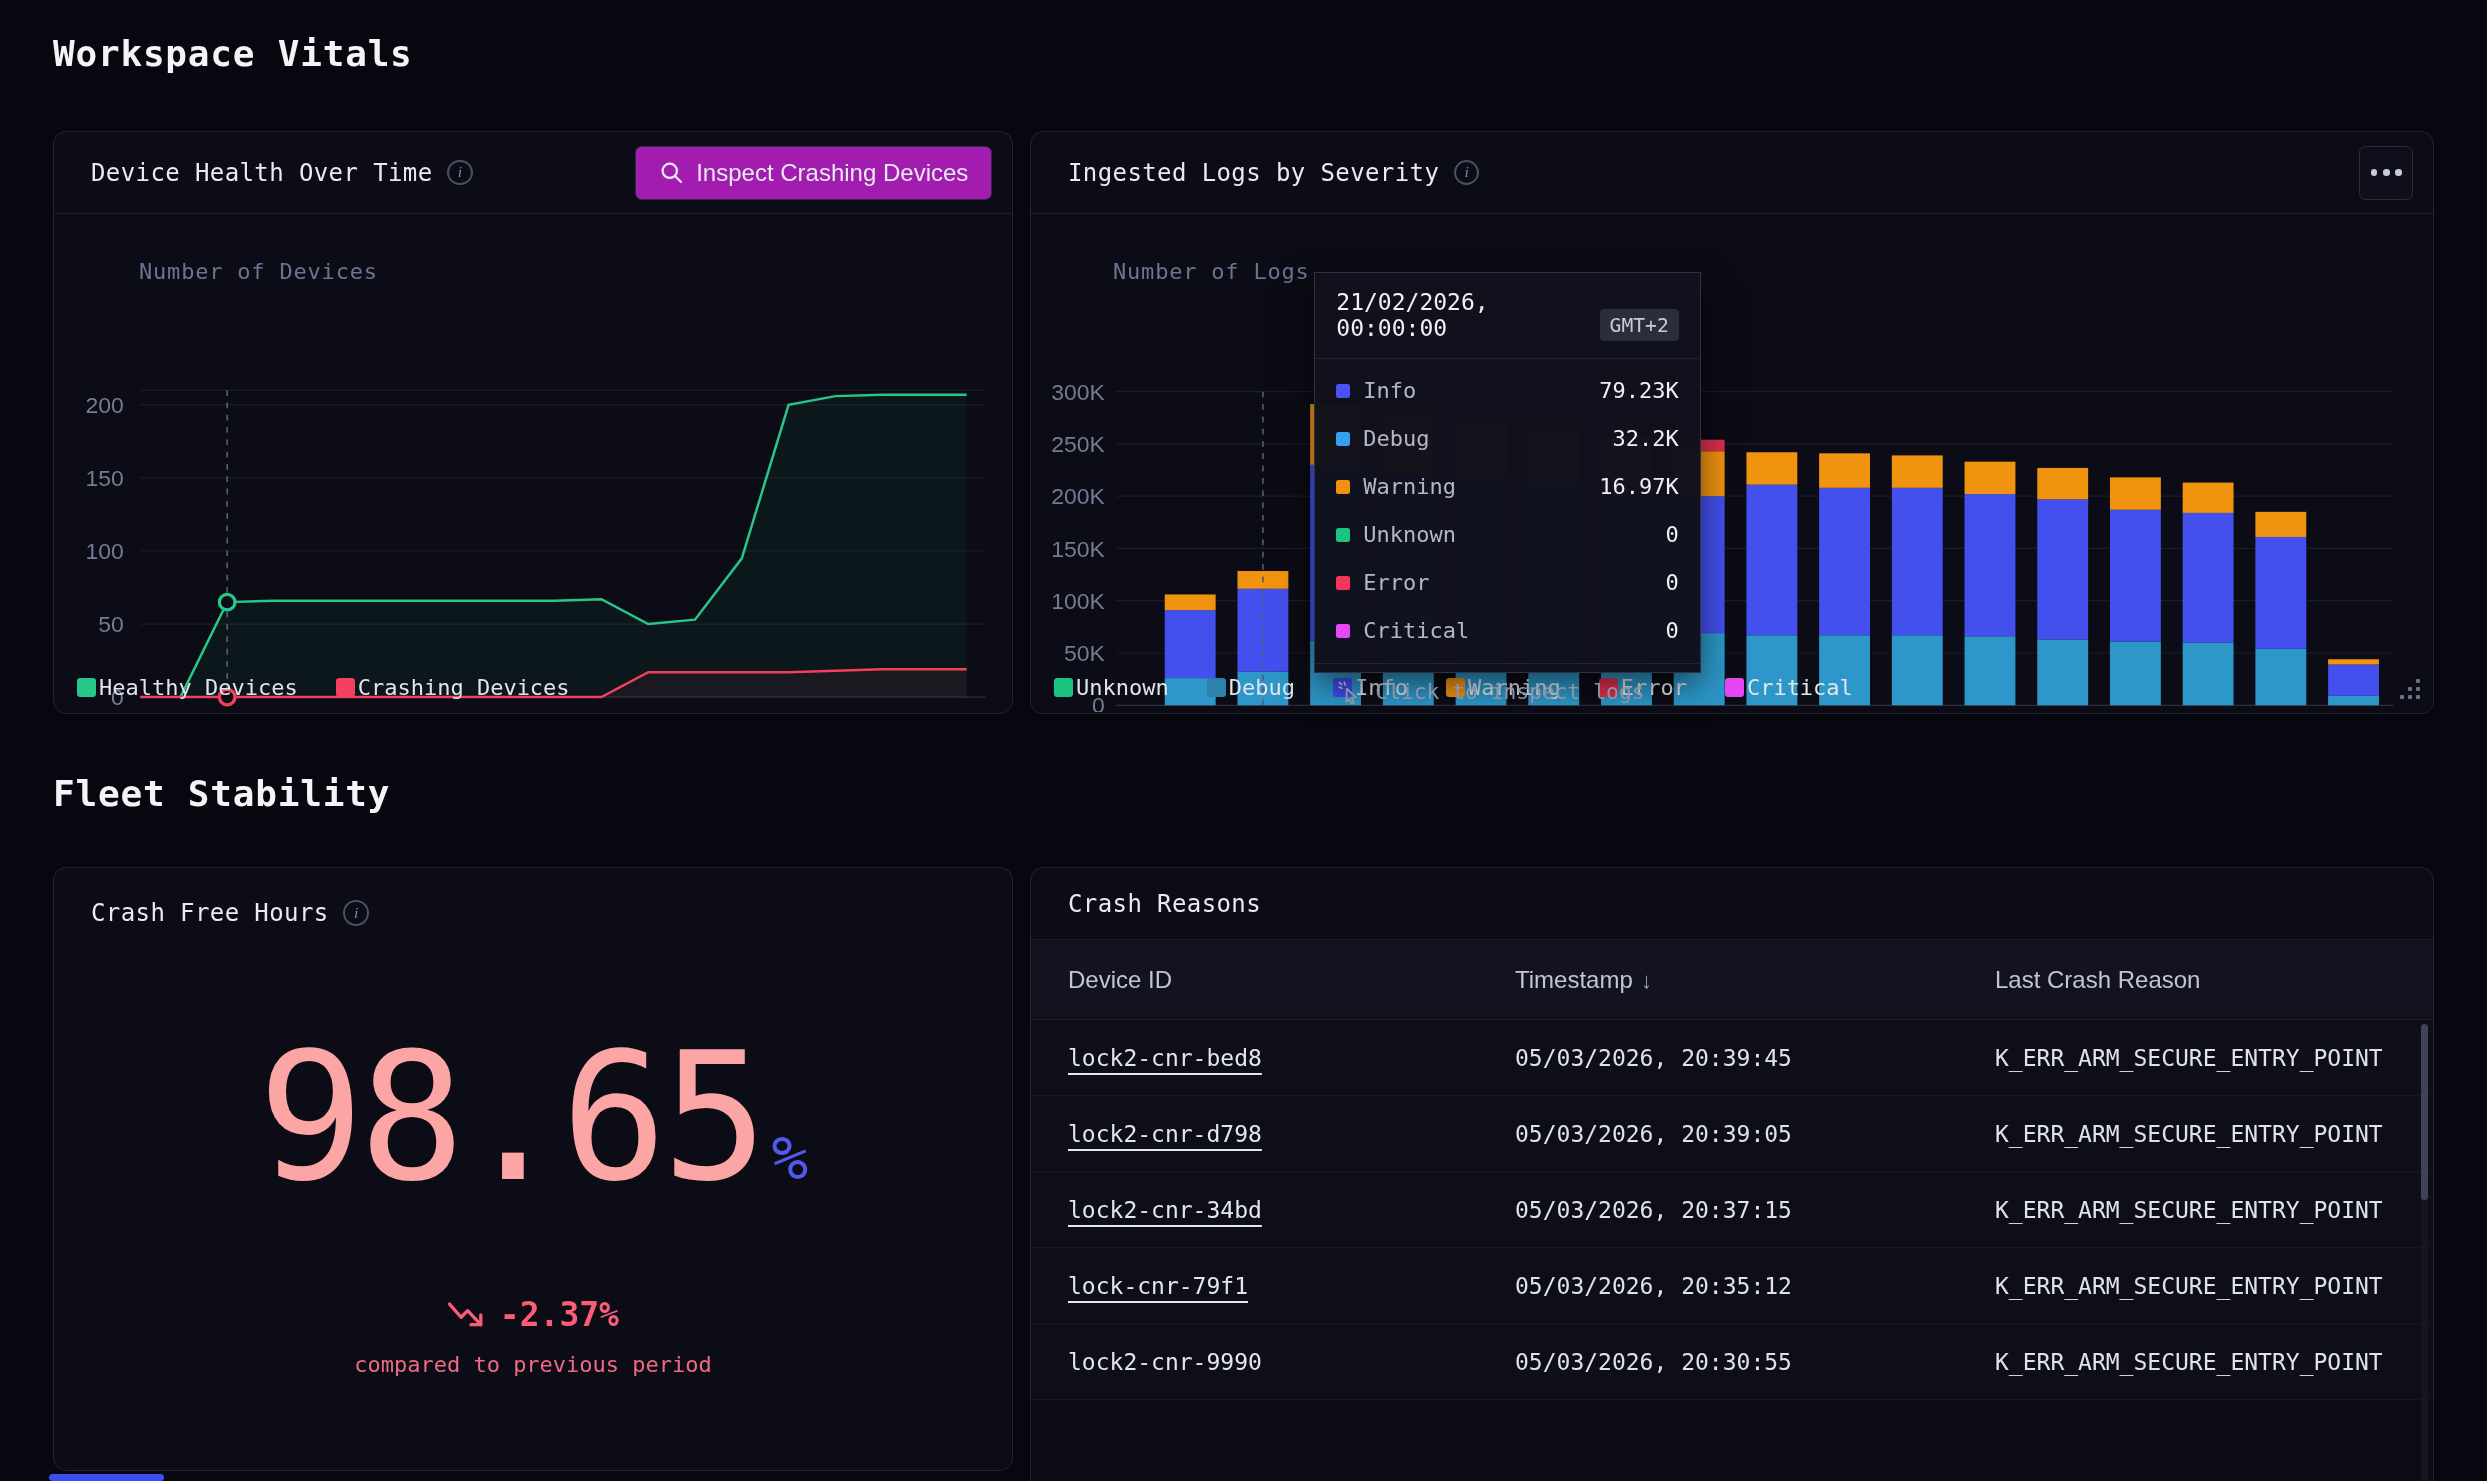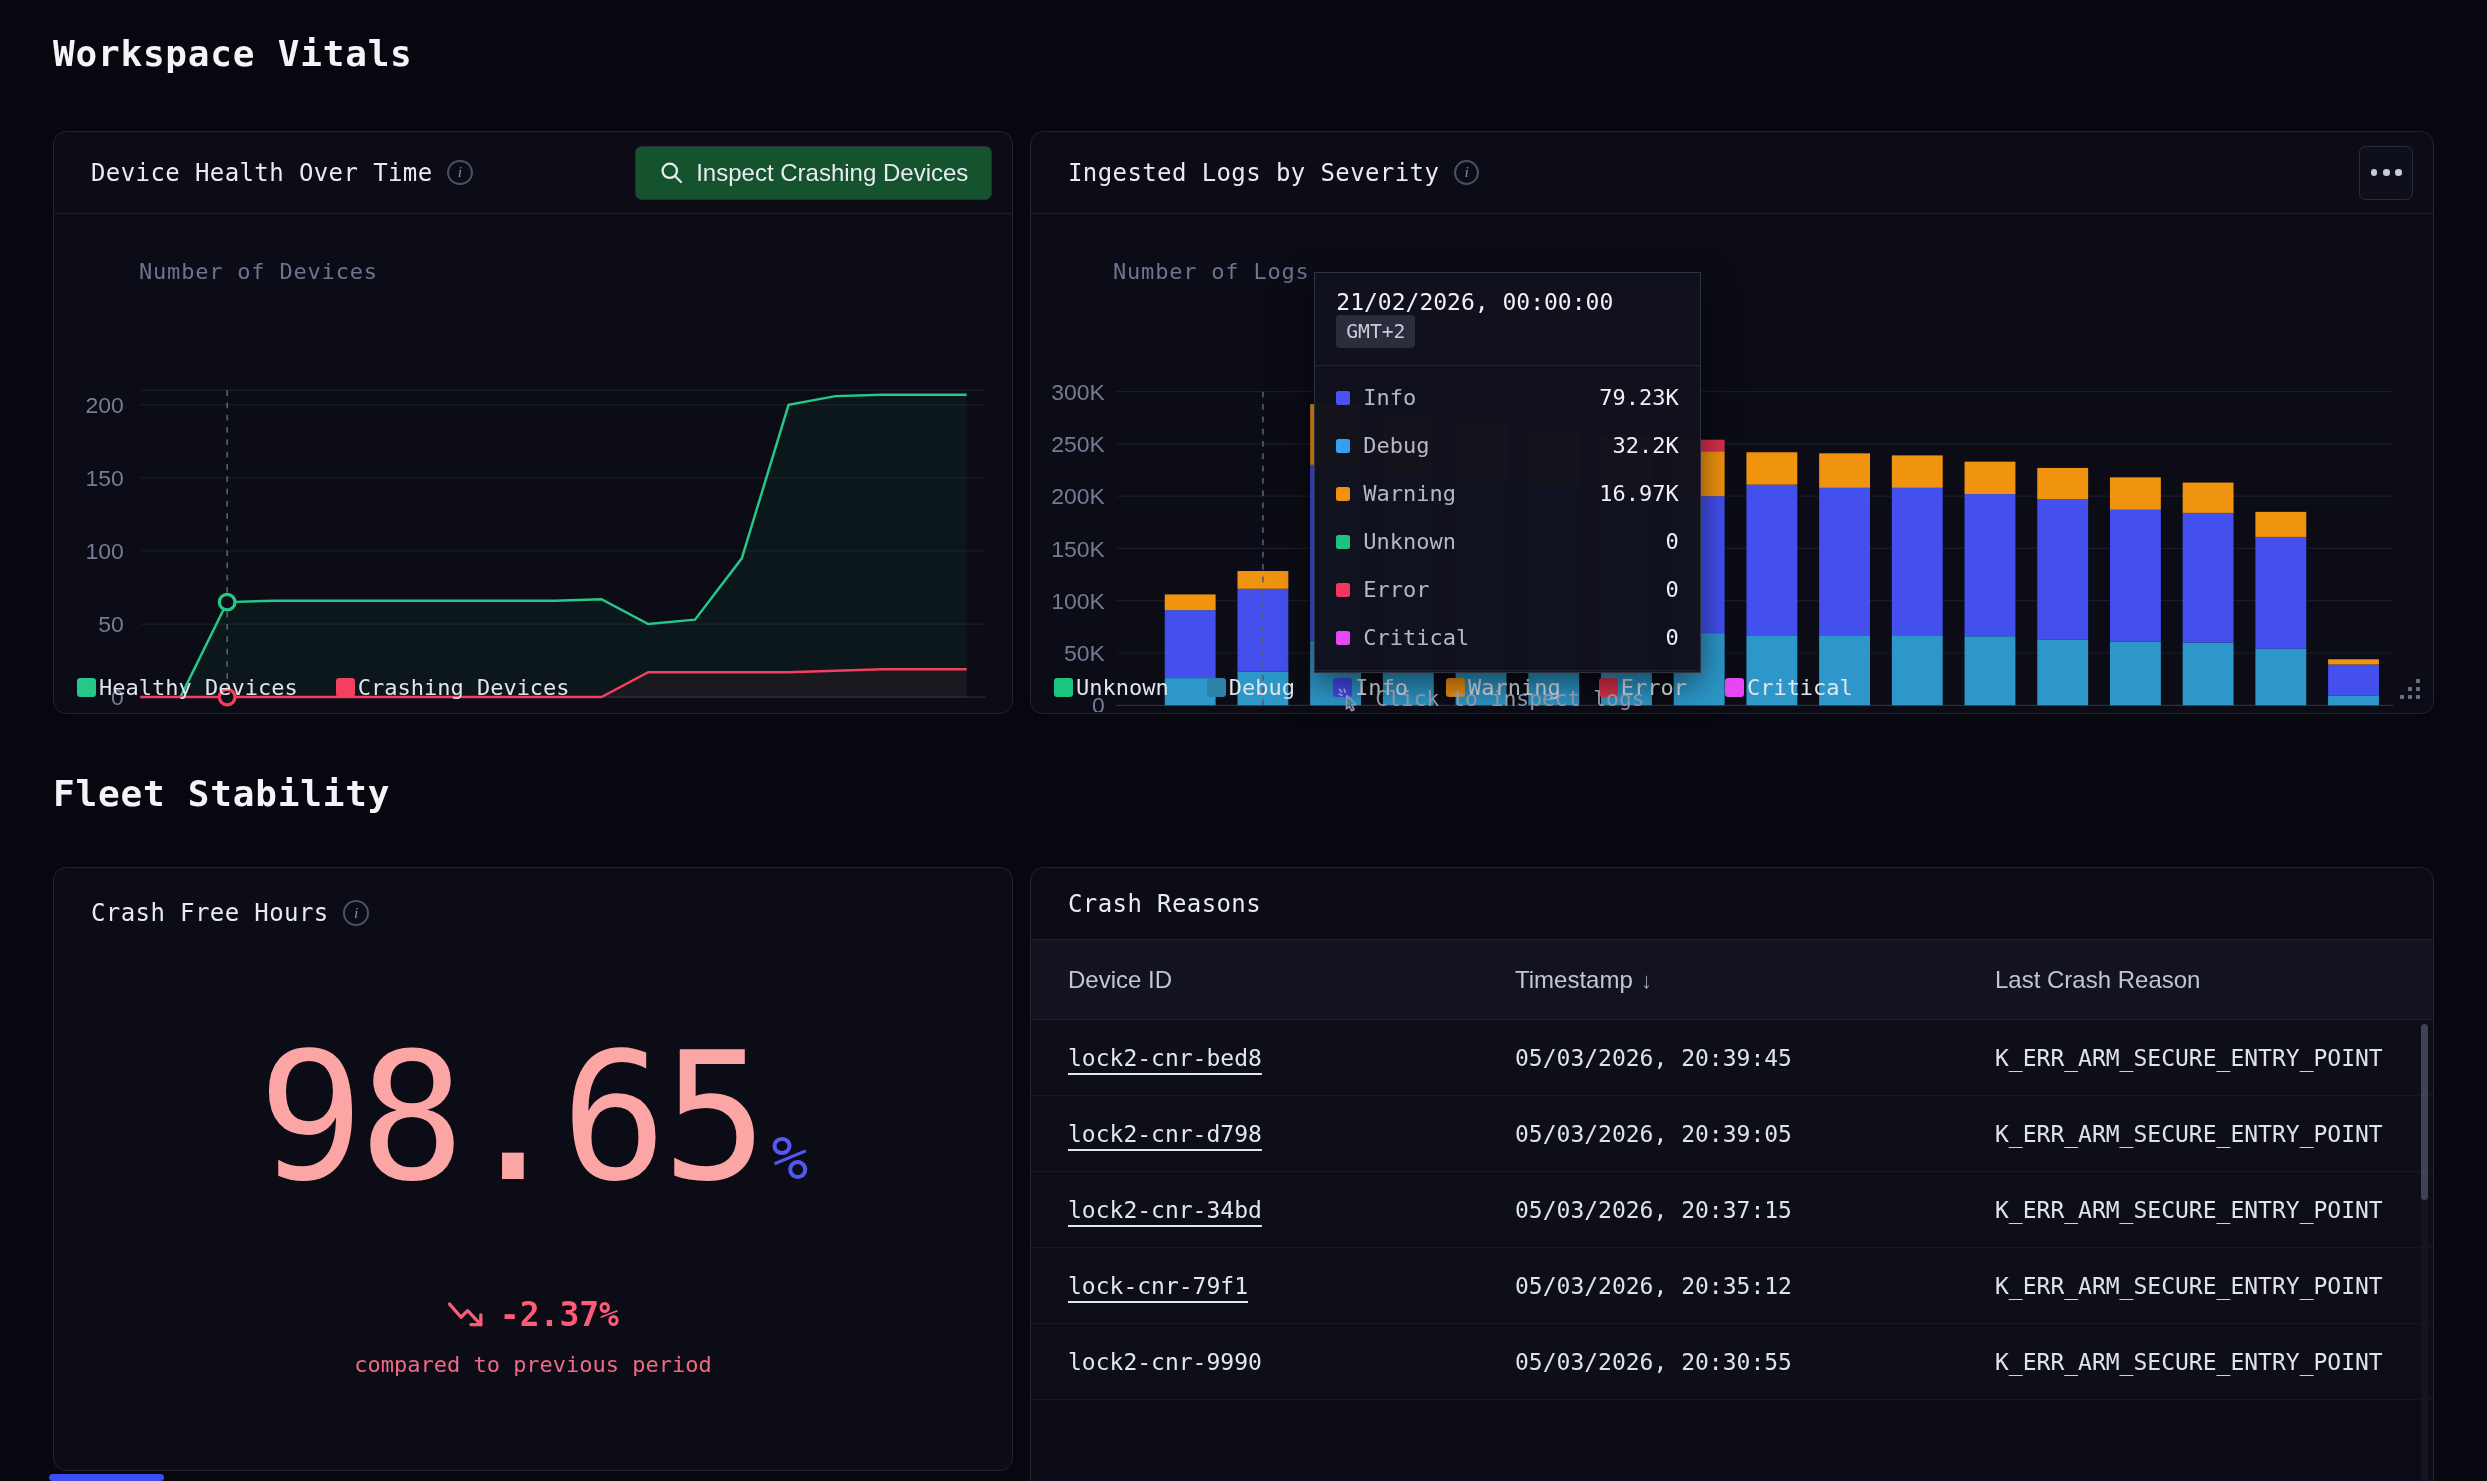--- a/index.html
+++ b/index.html
@@ -7,35 +7,35 @@
   body { font-family:"DejaVu Sans Mono","Liberation Mono",monospace; color:#e8eaef; }
   #page { position:relative; width:2019px; height:1482px; }
 
   .section-title { position:absolute; left:53px; font-size:36px; font-weight:600; letter-spacing:0.8px; color:#f3f4f7; }
 
   .card { position:absolute; background:#0b0c15; border:1.6px solid #232430; border-radius:13px; }
   .card-header { position:relative; height:82px; border-bottom:1.6px solid #1d1e29; display:flex; align-items:center; padding:0 19.7px 0 37px; }
   .card-title { font-size:24px; font-weight:500; color:#e9ebf1; letter-spacing:0.4px; }
   .info-icon { width:25.4px; height:25.4px; border:2.1px solid #4a4f63; border-radius:50%; color:#868ba0; font-size:15.6px; display:inline-flex; align-items:center; justify-content:center; margin-left:14.8px; flex:0 0 auto; font-family:"Liberation Serif",serif; font-style:italic; }
 
-  .ghost-button { margin-left:auto; height:54px; display:flex; align-items:center; gap:13px; padding:0 23px; border:1.6px solid #2b2d3c; border-radius:6.6px; background:#14532d; color:#e9ebf1; font-family:"Liberation Sans",sans-serif; font-size:24px; cursor:pointer; }
+  .ghost-button { margin-left:auto; height:54px; display:flex; align-items:center; gap:13px; padding:0 23px; border:1.6px solid #2b2d3c; border-radius:6.6px; background:#a21caf; color:#e9ebf1; font-family:"Liberation Sans",sans-serif; font-size:24px; cursor:pointer; }
   .icon-button { margin-left:auto; width:54px; height:54px; border:1.6px solid #2b2d3c; border-radius:6.6px; background:#0e0f1a; display:flex; align-items:center; justify-content:center; gap:5.7px; cursor:pointer; }
   .icon-button i { width:6.6px; height:6.6px; border-radius:50%; background:#c9ccd8; }
 
   .chart-body { position:absolute; left:0; right:0; top:84px; bottom:0; }
   .axis-title { position:absolute; font-size:22px; color:#6e7390; letter-spacing:0.8px; }
 
   .legend { position:absolute; left:23px; bottom:13px; display:flex; gap:38px; }
   .legend-item { display:flex; align-items:center; gap:3px; cursor:pointer; }
   .legend-swatch { width:19px; height:19px; border-radius:3.3px; }
   .legend-label { font-size:22px; color:#e2e4ec; }
 
   
   .tooltip { position:absolute; left:283px; top:140px; width:387px; background:rgba(16,17,28,0.985); border:1.2px solid #30323f; box-shadow:0 11.5px 33px rgba(0,0,0,0.55); z-index:5; }
-  .tt-head { display:flex; align-items:flex-start; justify-content:space-between; padding:16.4px 21.3px; border-bottom:1.2px solid #23242f;flex-direction:column; }
+  .tt-head { display:flex; align-items:flex-end; justify-content:space-between; padding:16.4px 21.3px; border-bottom:1.2px solid #23242f; }
   .tt-date { font-size:23px; color:#f0f1f6; }
   .tt-tz { background:#2b2d3d; color:#c8cbd8; font-size:19.7px; padding:4.9px 9.9px; border-radius:4.1px; }
   .tt-rows { padding:8.2px 21.3px; }
   .tt-row { display:flex; align-items:center; height:48px; }
   .tt-swatch { width:14px; height:14px; border-radius:2.5px; margin-right:13px; flex:0 0 auto; }
   .tt-label { font-size:22px; color:#b4b8c5; }
   .tt-value { margin-left:auto; font-size:22px; color:#eef0f5; }
   .tt-foot { border-top:1.2px solid #23242f; display:flex; align-items:center; gap:13px; padding:14.8px 21.3px; color:#8f94a8; font-size:21.3px; }
 
   

